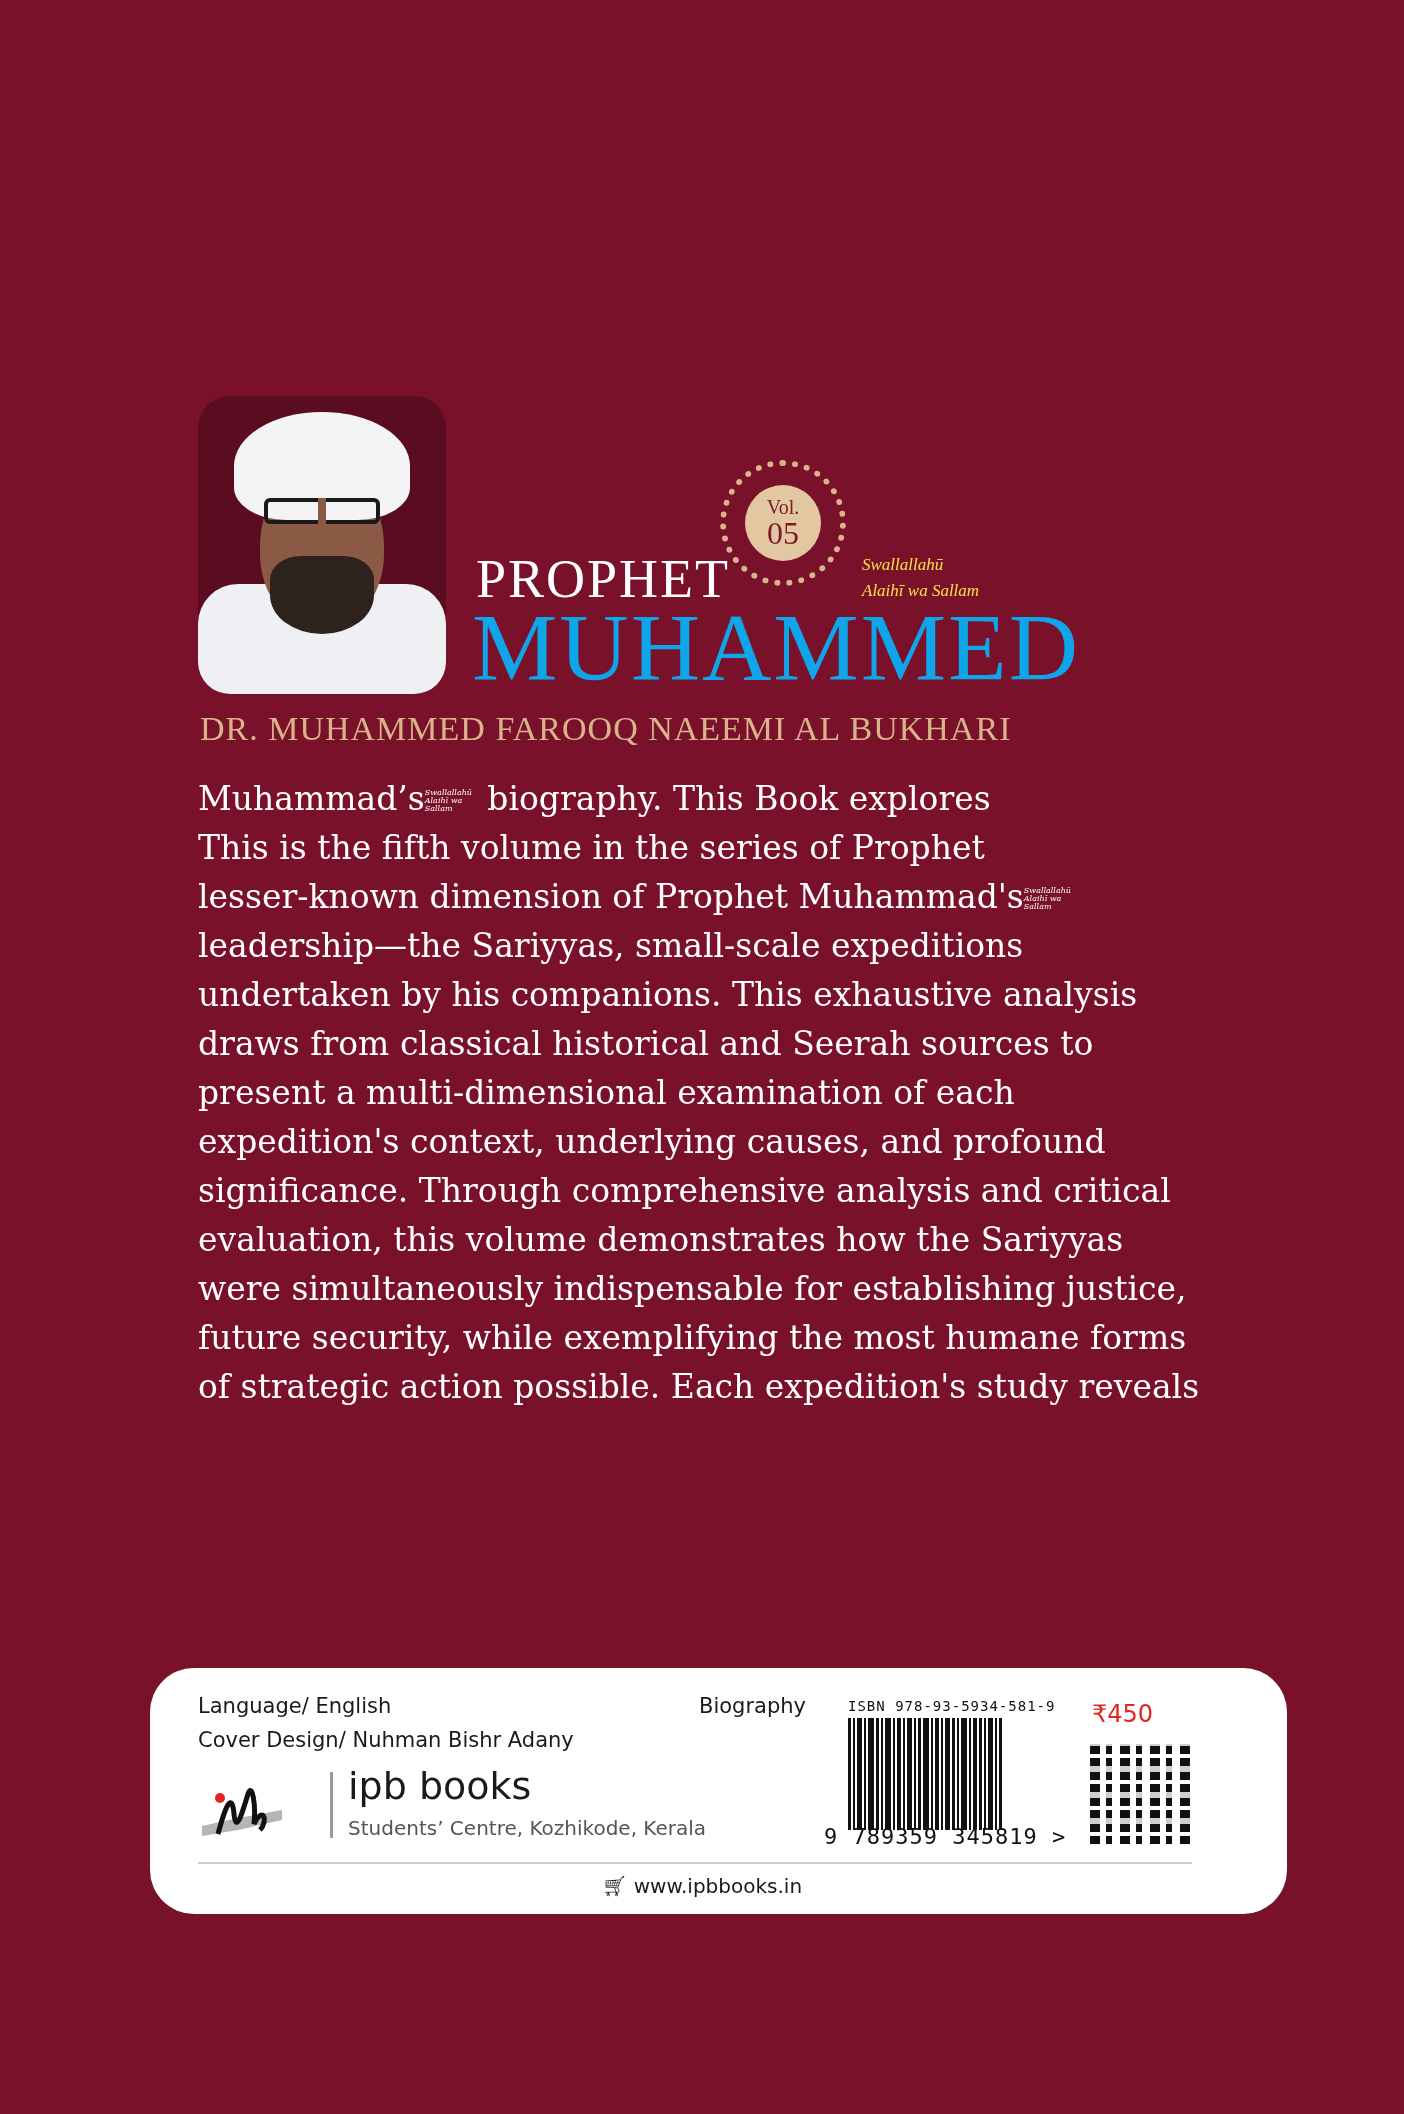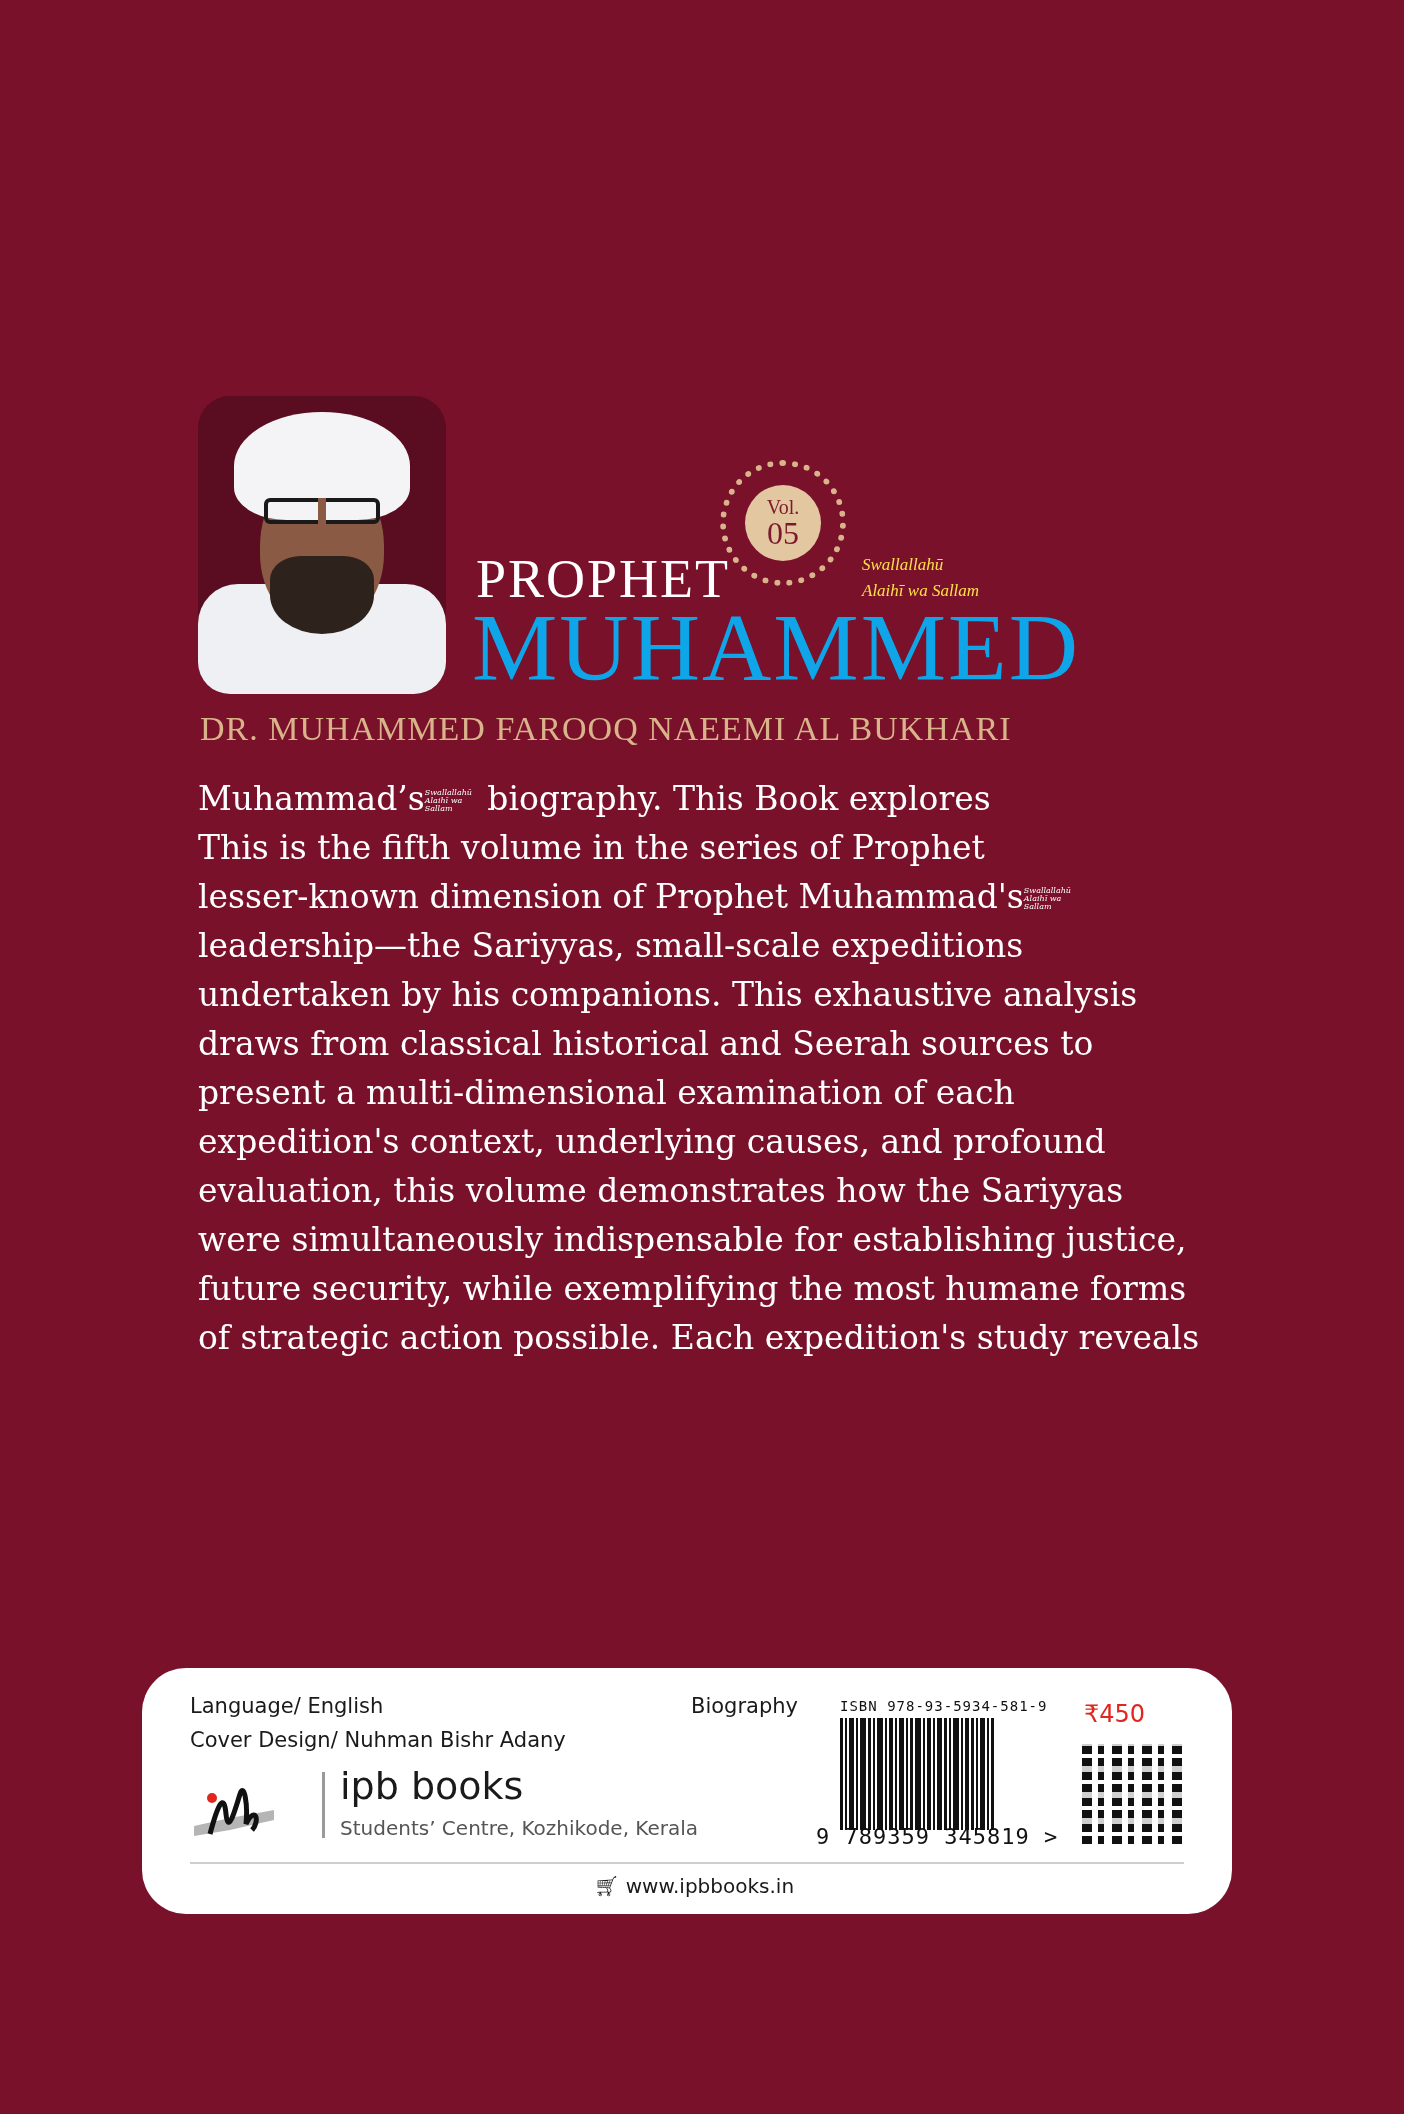--- a/index.html
+++ b/index.html
@@ -15,21 +15,21 @@
   .title-big{position:absolute;left:472px;top:600px;color:#0ea5e9;font-family:"Liberation Serif",serif;font-size:96px;letter-spacing:2px;line-height:1;}
   .vol{position:absolute;left:720px;top:460px;width:126px;height:126px;border-radius:50%;border:6px dotted #d9b48a;box-sizing:border-box;display:flex;align-items:center;justify-content:center;}
   .vol-inner{width:76px;height:76px;border-radius:50%;background:#e3c7a0;color:#7a1a2c;display:flex;flex-direction:column;align-items:center;justify-content:center;font-family:"Liberation Serif",serif;}
   .vol-label{font-size:20px;line-height:1;}
   .vol-num{font-size:32px;line-height:1;}
   .swt{position:absolute;left:862px;top:552px;color:#fde047;font-family:Liberation Serif, serif;font-style:italic;font-size:17px;line-height:26px;}
   .author{position:absolute;left:200px;top:710px;color:#d9b48a;font-family:"Liberation Serif",serif;font-size:34px;letter-spacing:1px;}
   .body-text{position:absolute;left:198px;top:774px;width:1010px;color:#fff;font-family:"DejaVu Serif",serif;font-size:33px;line-height:49px;}
   .body-text .ln{display:block;white-space:nowrap;}
   .sa{display:inline-block;font-size:8px;line-height:8px;vertical-align:middle;width:52px;white-space:normal;font-style:italic;}
-  .panel{position:absolute;left:142px;top:1668px;width:1090px;height:246px;background:#fff;border-radius:44px;}
+  .panel{position:absolute;left:150px;top:1668px;width:1090px;height:246px;background:#fff;border-radius:44px;padding-left:47px;}
   .meta{position:absolute;color:#1a1a1a;font-family:"DejaVu Sans",sans-serif;font-size:21px;}
   .logo{position:absolute;left:48px;top:106px;width:86px;height:74px;}
   .logo-div{position:absolute;left:180px;top:104px;width:3px;height:66px;background:#9a9a9a;}
   .pub-name{position:absolute;left:198px;top:96px;font-family:"DejaVu Sans",sans-serif;font-size:38px;color:#1a1a1a;}
   .pub-loc{position:absolute;left:198px;top:148px;font-family:"DejaVu Sans",sans-serif;font-size:20px;color:#555;}
   .hr{position:absolute;left:48px;top:194px;width:994px;height:2px;background:#cfcfcf;}
   .web{position:absolute;left:452px;top:206px;font-family:"DejaVu Sans",sans-serif;font-size:20px;color:#1a1a1a;}
   .isbn{position:absolute;left:698px;top:30px;font-family:"DejaVu Sans Mono",monospace;font-size:14px;color:#111;letter-spacing:1px;}
   .barcode{position:absolute;left:698px;top:50px;width:210px;height:112px;display:flex;align-items:stretch;}
   .barcode span{display:block;background:#111;margin-right:2px;}
@@ -68,20 +68,21 @@
 
 <div class="body-text">
   <span class="ln"><span>Muhammad’s</span><span class="sa">Swallallahū Alaihī wa Sallam</span> <span>biography. This Book explores</span></span>
   <span class="ln">This is the fifth volume in the series of Prophet</span>
   <span class="ln"><span>lesser-known dimension of Prophet Muhammad's</span><span class="sa">Swallallahū Alaihī wa Sallam</span></span>
   <span class="ln">leadership—the Sariyyas, small-scale expeditions</span>
   <span class="ln">undertaken by his companions. This exhaustive analysis</span>
   <span class="ln">draws from classical historical and Seerah sources to</span>
   <span class="ln">present a multi-dimensional examination of each</span>
   <span class="ln">expedition's context, underlying causes, and profound</span>
+  <span class="ln">significance. Through comprehensive analysis and critical</span>
   <span class="ln">evaluation, this volume demonstrates how the Sariyyas</span>
   <span class="ln">were simultaneously indispensable for establishing justice,</span>
   <span class="ln">future security, while exemplifying the most humane forms</span>
   <span class="ln">of strategic action possible. Each expedition's study reveals</span>
 </div>
 
 <div class="panel">
   <div class="meta" style="left:48px;top:26px;">Language/ English</div>
   <div class="meta" style="left:48px;top:60px;">Cover Design/ Nuhman Bishr Adany</div>
   <div class="meta" style="left:549px;top:26px;text-align:right;">Biography</div>

